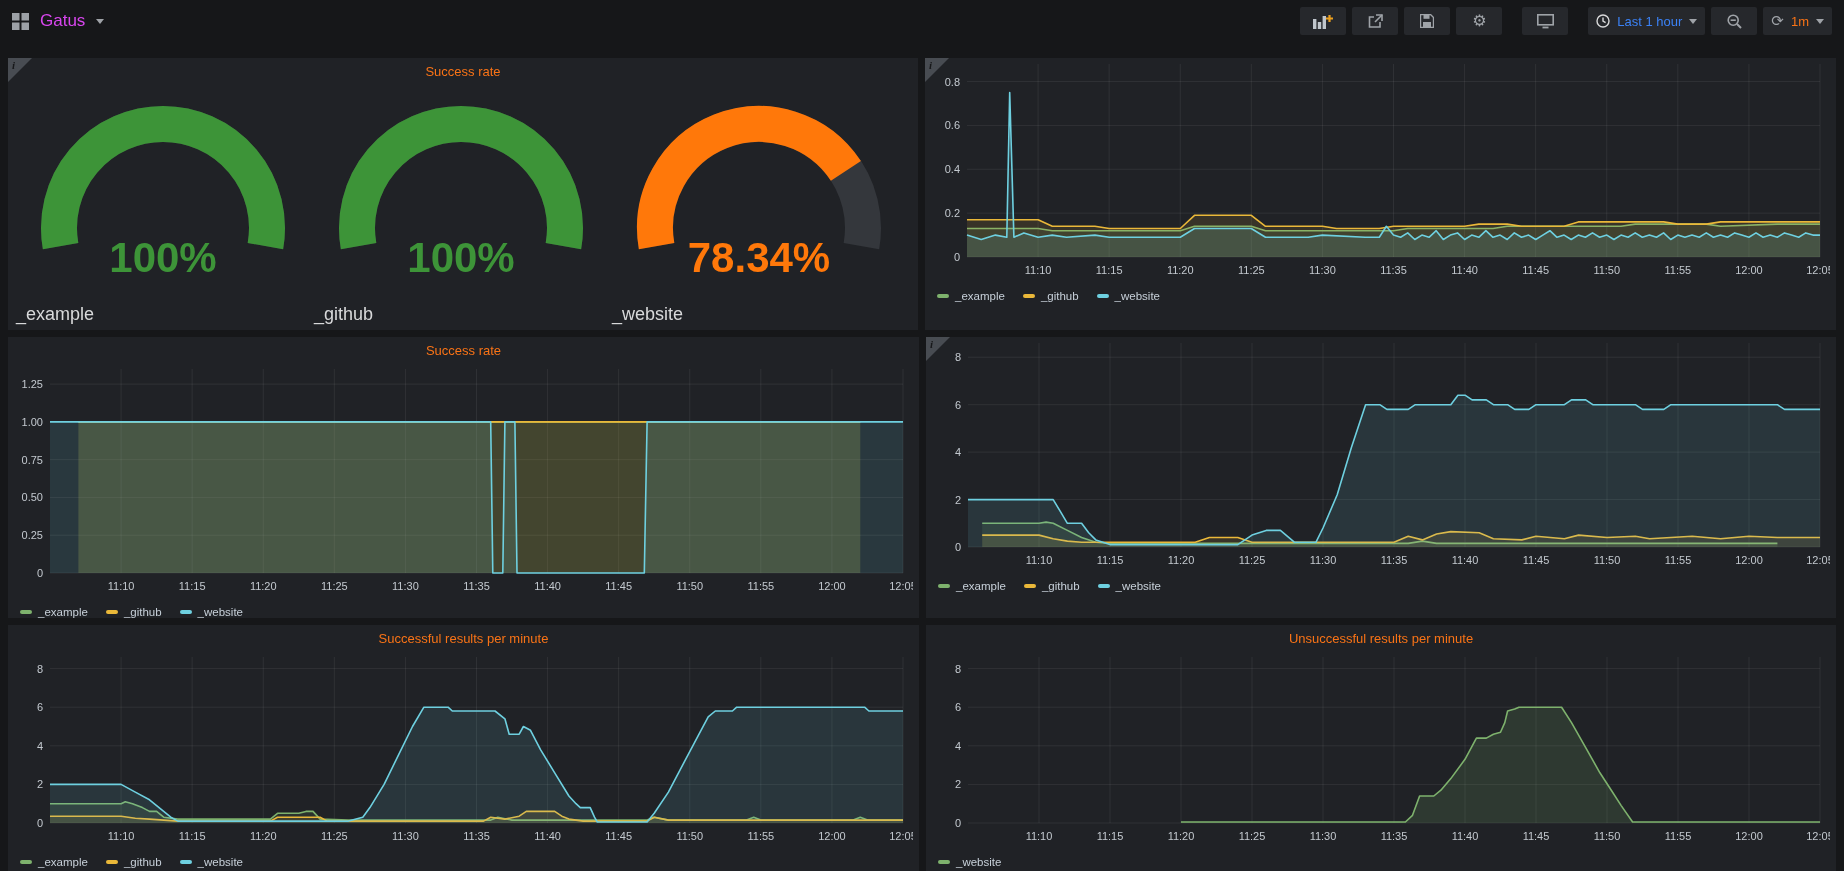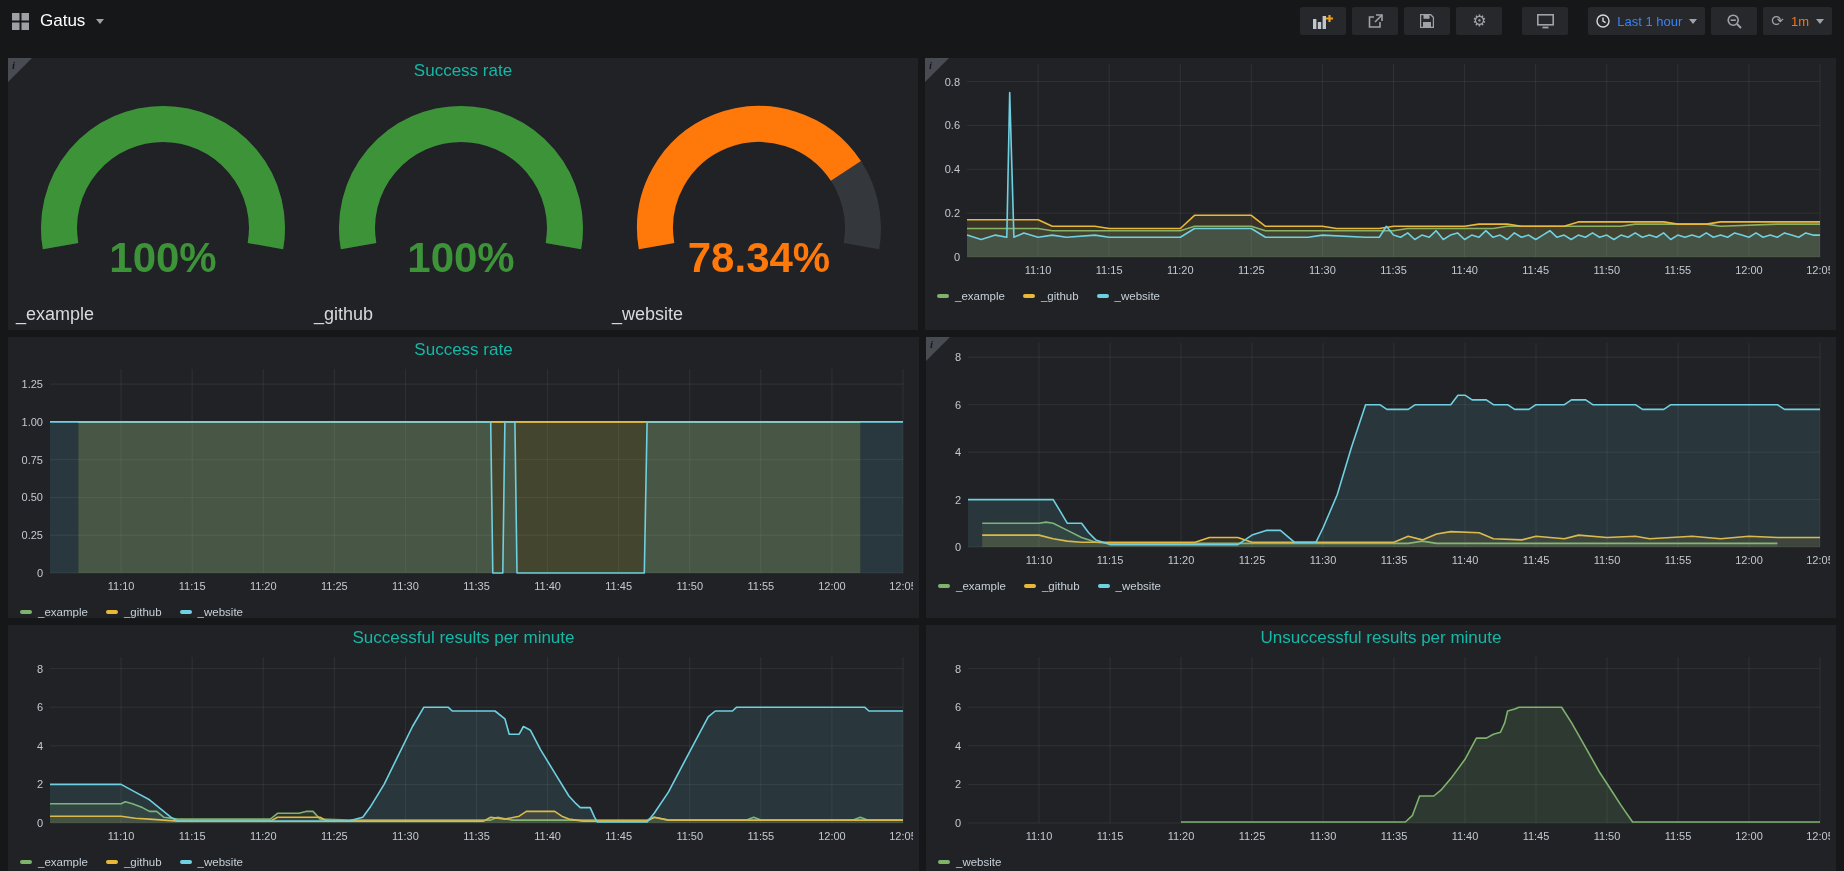--- a/index.html
+++ b/index.html
@@ -1,40 +1,40 @@
 <!DOCTYPE html>
 <html><head>
 <meta charset="utf-8">
 <style>
   html,body{margin:0;padding:0;background:#0e0f11;}
   .screen{position:relative;width:1844px;height:871px;background:#161719;overflow:hidden;
           font-family:"Liberation Sans",sans-serif;-webkit-font-smoothing:antialiased;}
   
   .topbar{height:42px;display:flex;align-items:center;justify-content:space-between;padding:0 12px;}
   .brand{display:flex;align-items:center;gap:11px;cursor:pointer;}
-  .brand-title{color:#ffffff;font-size:17px;font-weight:400;}
+  .brand-title{color:#d946ef;font-size:17px;font-weight:400;}
   .caret{width:0;height:0;border-left:4px solid transparent;border-right:4px solid transparent;
          border-top:5px solid #9fa3a8;display:inline-block;}
   .toolbar{display:flex;align-items:center;gap:6px;}
   .tbtn{height:28px;min-width:30px;background:#26282c;border-radius:2px;display:flex;align-items:center;
         justify-content:center;color:#9fa3a8;padding:0 8px;gap:7px;font-size:13px;cursor:pointer;}
   .tbtn svg{display:block;}
   .tb-gap{width:8px;}
   .glyph{font-size:16px;line-height:1;color:#9fa3a8;font-family:"DejaVu Sans",sans-serif;}
   .tp-text{color:#3b82f6;}
   .refresh-val{color:#f97316;}
   
   .dash{padding:16px 8px 0;display:flex;flex-direction:column;gap:7px;}
   .row{display:flex;gap:7px;}
   .panel{background:#202226;position:relative;flex:1;display:flex;flex-direction:column;}
   .row1 .panel{height:272px;}
   .row2 .panel{height:281px;}
   .row3 .panel{height:280px;}
-  .ptitle{height:26px;display:flex;align-items:center;justify-content:center;color:#14b8a6;
-          font-size:17px;font-weight:500;cursor:pointer;flex:0 0 auto;}
+  .ptitle{height:26px;display:flex;align-items:center;justify-content:center;color:#f97316;
+          font-size:13px;font-weight:500;cursor:pointer;flex:0 0 auto;}
   .chart-box{margin:0 6px;flex:0 0 auto;}
   .cb-r1{height:229px;}
   .cb-r2{height:240px;}
   .cb-r3{height:202px;}
   .legend{margin:3px 12px 0;display:flex;gap:18px;align-items:center;flex:0 0 auto;}
   .legend-item{display:flex;align-items:center;gap:6px;cursor:pointer;}
   .legend-marker{width:12px;height:4px;border-radius:2px;display:inline-block;}
   .legend-label{font-size:11.5px;color:#c7d0d9;}
   
   .corner-info{position:absolute;top:0;left:0;width:0;height:0;cursor:pointer;

